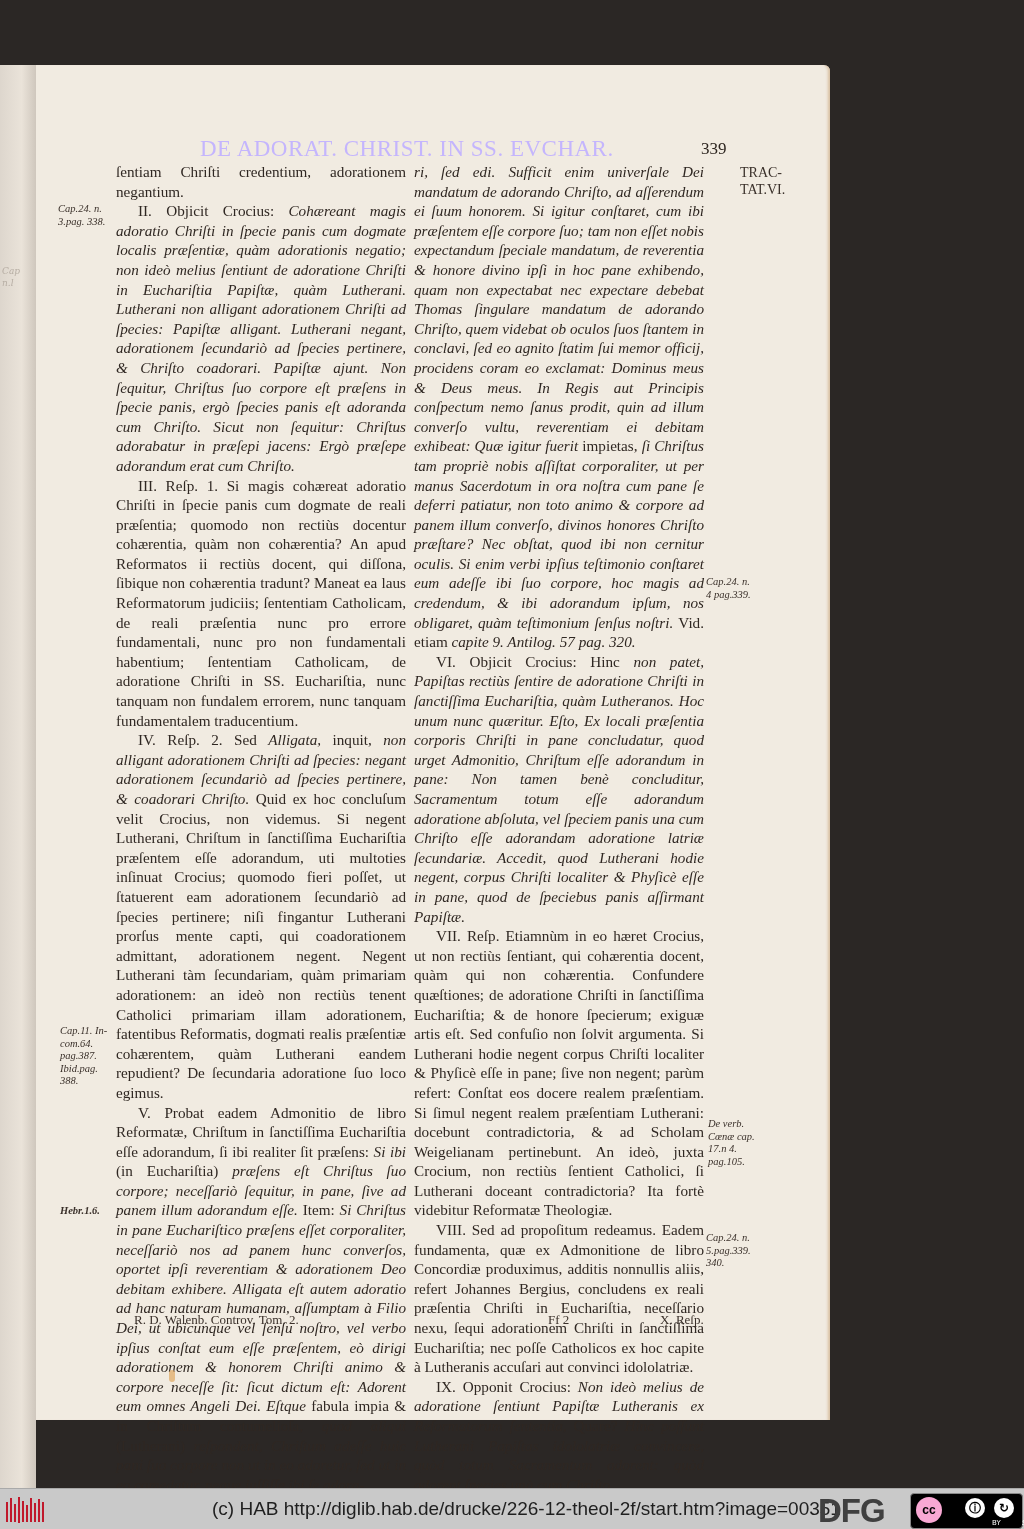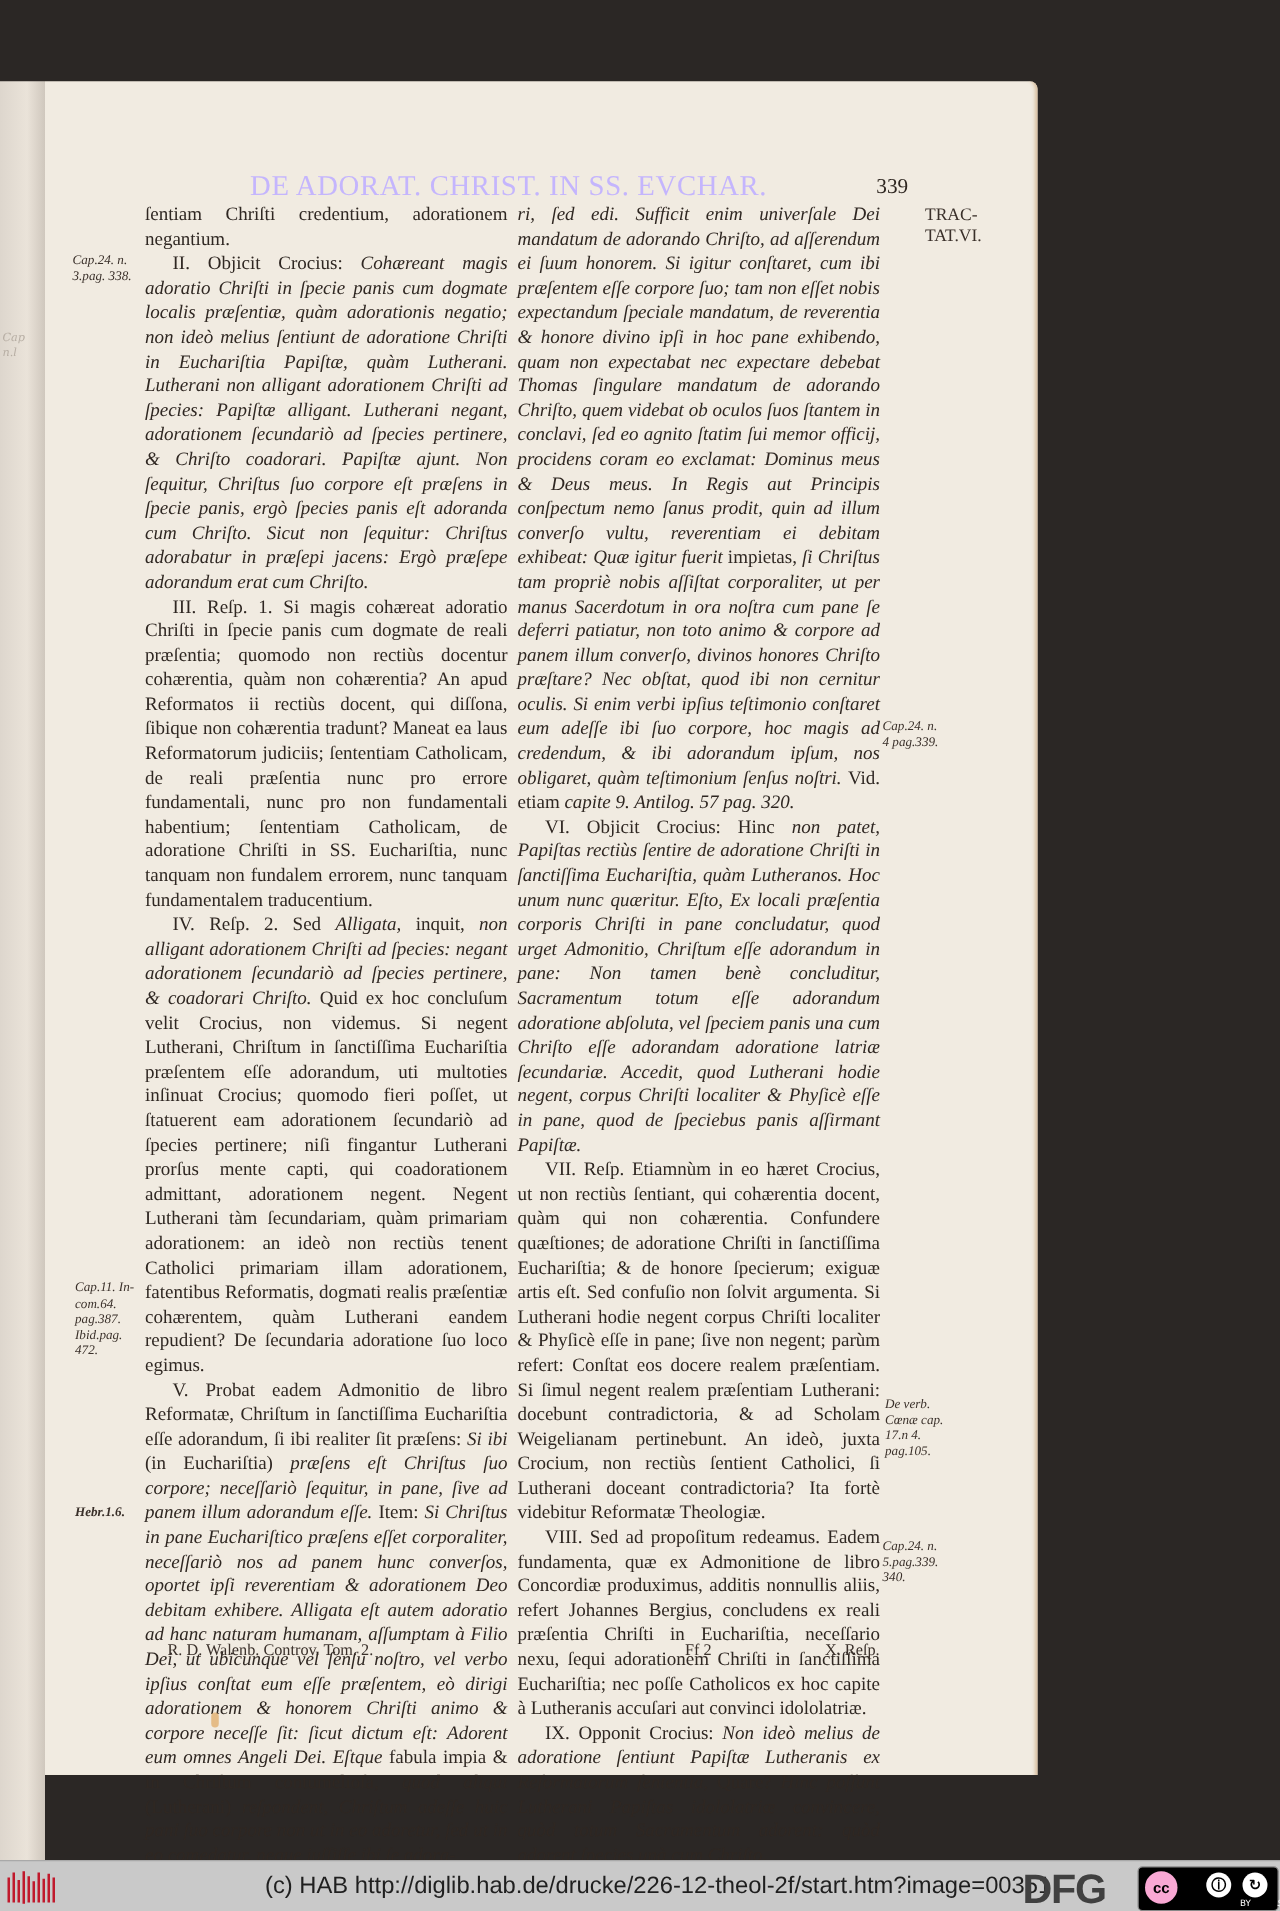--- a/index.html
+++ b/index.html
@@ -96,21 +96,21 @@
 
 <div class="margin-tract">TRAC-
 TAT.VI.</div>
 
 <div class="margin-note" style="left:58px;top:203px;">Cap.24. n.
 3.pag. 338.</div>
 <div class="margin-note" style="left:60px;top:1025px;">Cap.11. In-
 com.64.
 pag.387.
 Ibid.pag.
-472.</div>
+388.</div>
 <div class="margin-note" style="left:60px;top:1205px;font-weight:bold;">Hebr.1.6.</div>
 <div class="margin-note" style="left:706px;top:576px;">Cap.24. n.
 4 pag.339.</div>
 <div class="margin-note" style="left:708px;top:1118px;">De verb.
 Cœnæ cap.
 17.n 4.
 pag.105.</div>
 <div class="margin-note" style="left:706px;top:1232px;">Cap.24. n.
 5.pag.339.
 340.</div>

